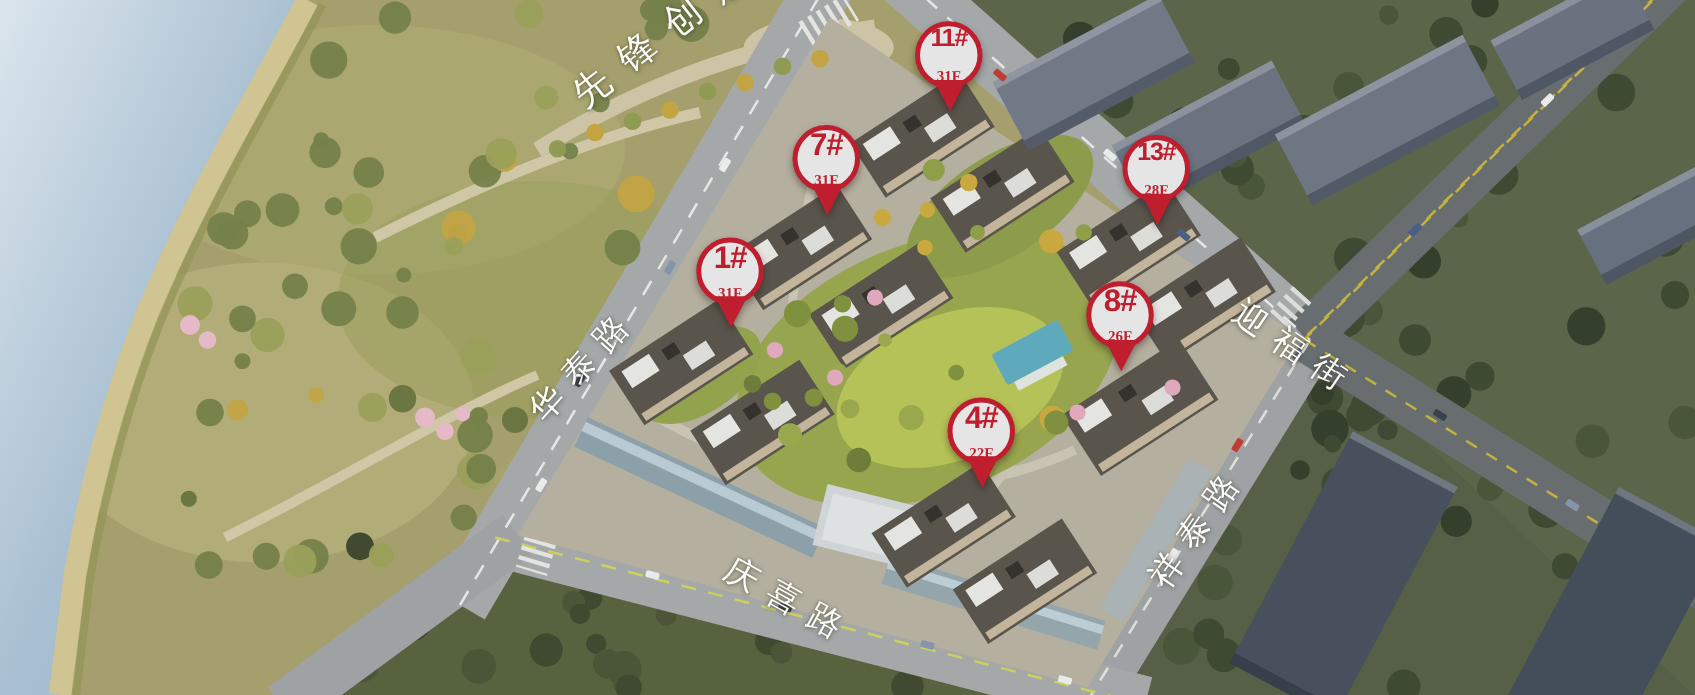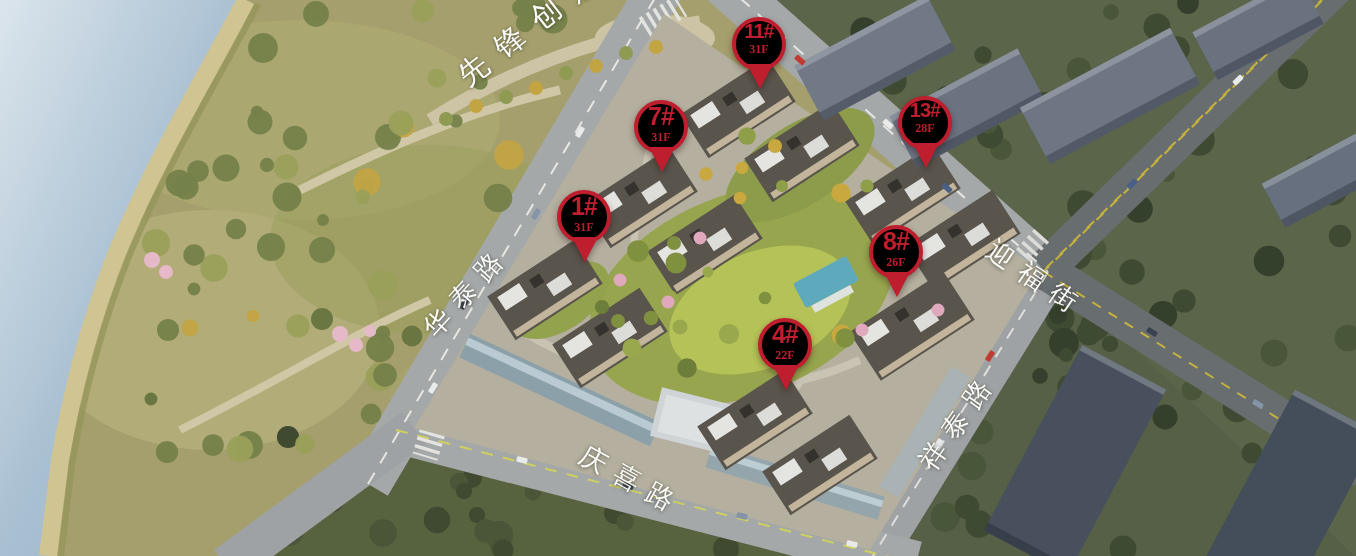--- a/index.html
+++ b/index.html
@@ -5,23 +5,23 @@
   html,body{margin:0;padding:0;background:#222;}
   #stage{
     position:relative;width:1356px;height:556px;overflow:hidden;
     font-family:"Liberation Sans","DejaVu Sans",sans-serif;
     background:#a49f6c;
   }
   #scene{position:absolute;left:0;top:0;}
   
   .pin{position:absolute;width:56px;z-index:30;cursor:pointer;
        filter:drop-shadow(0 3px 3px rgba(30,10,10,.4));}
-  .pin-circle{width:54px;height:54px;border-radius:50%;background:#000000;
+  .pin-circle{width:54px;height:54px;border-radius:50%;background:#e5e5e5;
        border:4px solid #BE1E2D;box-sizing:border-box;display:flex;
-       flex-direction:column;align-items:center;justify-content:flex-start;line-height:1;}
+       flex-direction:column;align-items:center;justify-content:space-between;line-height:1;}
   .pin-num{font-weight:800;font-size:25px;color:#BE1E2D;letter-spacing:-1px;}
   .pin.wide .pin-num{font-size:20px;}
   .pin-floor{font-weight:700;font-size:12px;color:#BE1E2D;margin-top:2px;font-family:Liberation Serif, serif;}
   .pin-tail{width:0;height:0;margin:-7px auto 0 auto;
        border-left:13px solid transparent;border-right:13px solid transparent;
        border-top:25px solid #BE1E2D;}
   
   .road-label{position:absolute;display:flex;z-index:20;color:#fff;
        font-weight:500;white-space:nowrap;pointer-events:none;
        text-shadow:0 1px 4px rgba(45,45,30,.55),0 0 2px rgba(70,70,45,.45);
@@ -492,21 +492,21 @@
         </div>
         <div class="pin-tail"></div>
       </div>
       <div class="pin wide" style="left: 732px; top: 17px;">
         <div class="pin-circle">
           <div class="pin-num">11#</div>
           <div class="pin-floor">31F</div>
         </div>
         <div class="pin-tail"></div>
       </div>
-      <div class="pin wide" style="left: 898px; top: 96px;">
+      <div class="pin wide" style="left: 898px; top: 108px;">
         <div class="pin-circle">
           <div class="pin-num">13#</div>
           <div class="pin-floor">28F</div>
         </div>
         <div class="pin-tail"></div>
       </div>
       <div class="road-label" style="left: 528px; top: 28px; font-size: 30px; gap: 16px; transform: translate(-50%, -50%) rotate(-38deg);">
         <span>先</span>
         <span>锋</span>
         <span>创</span>

